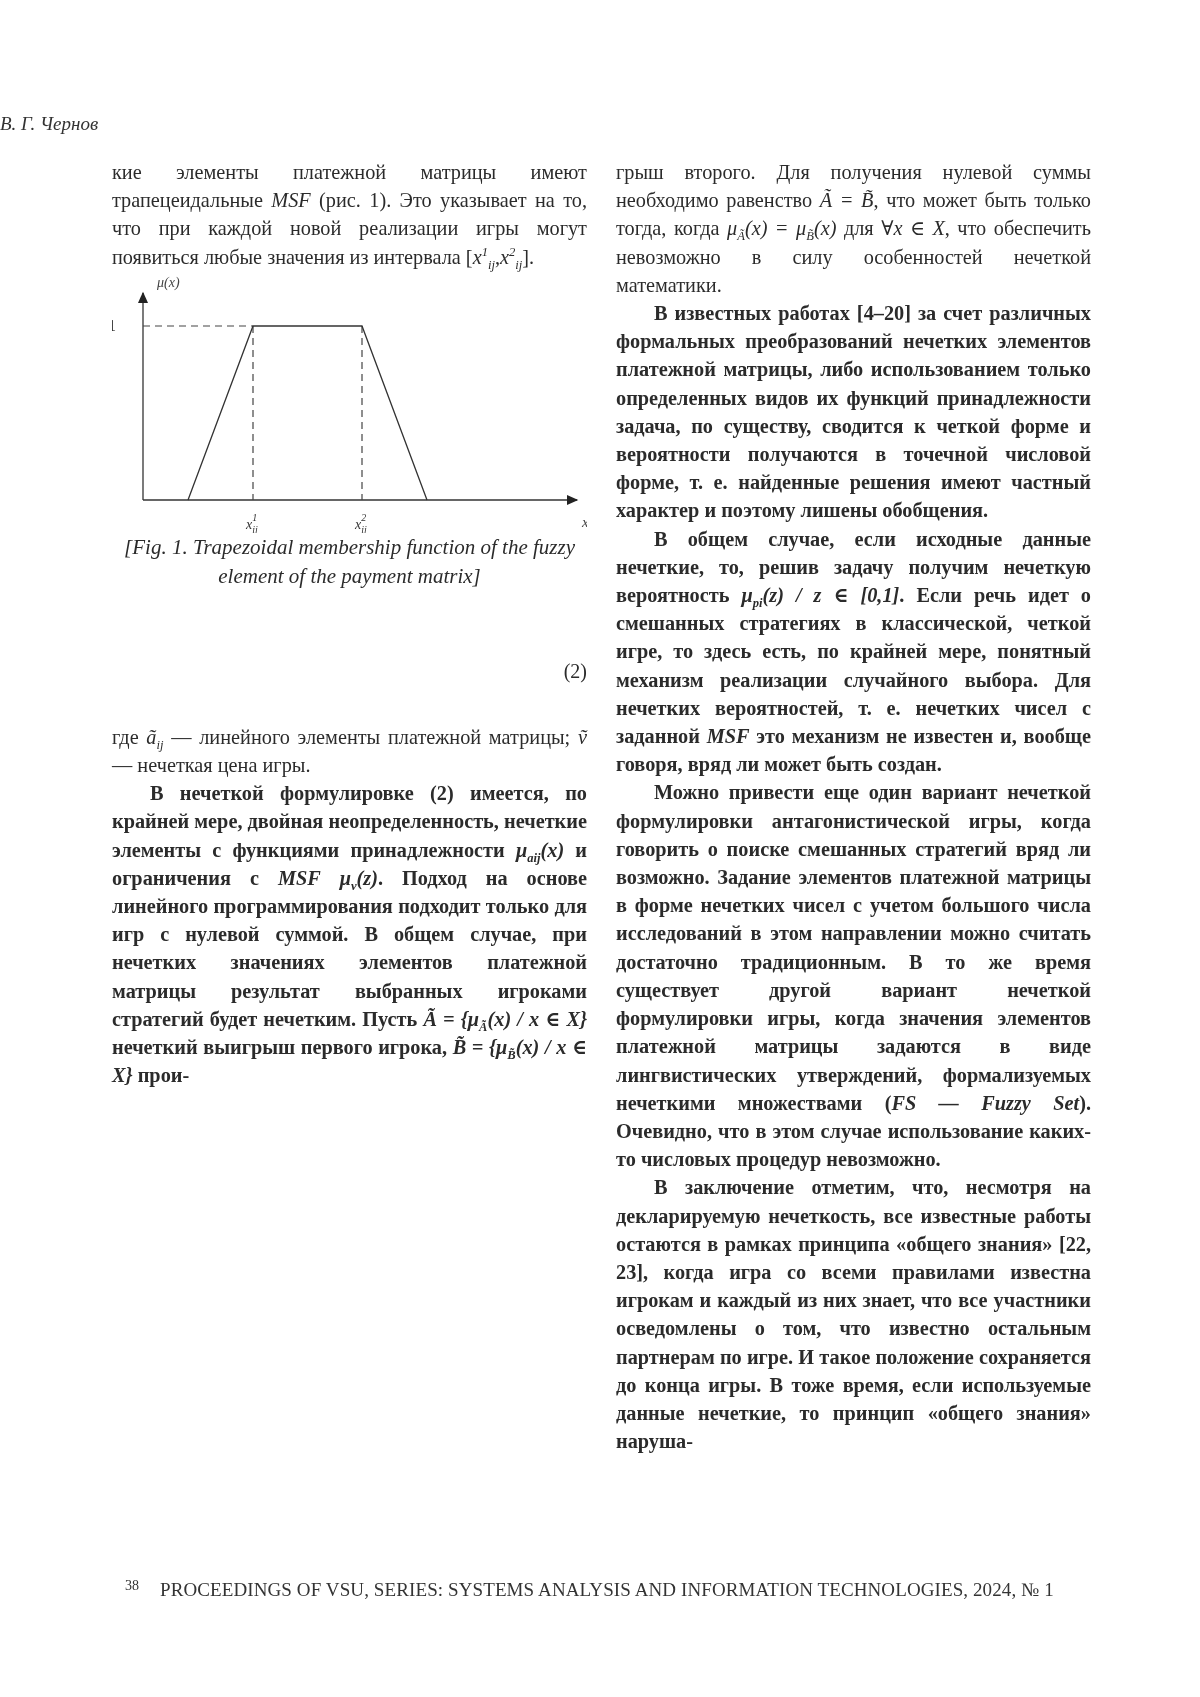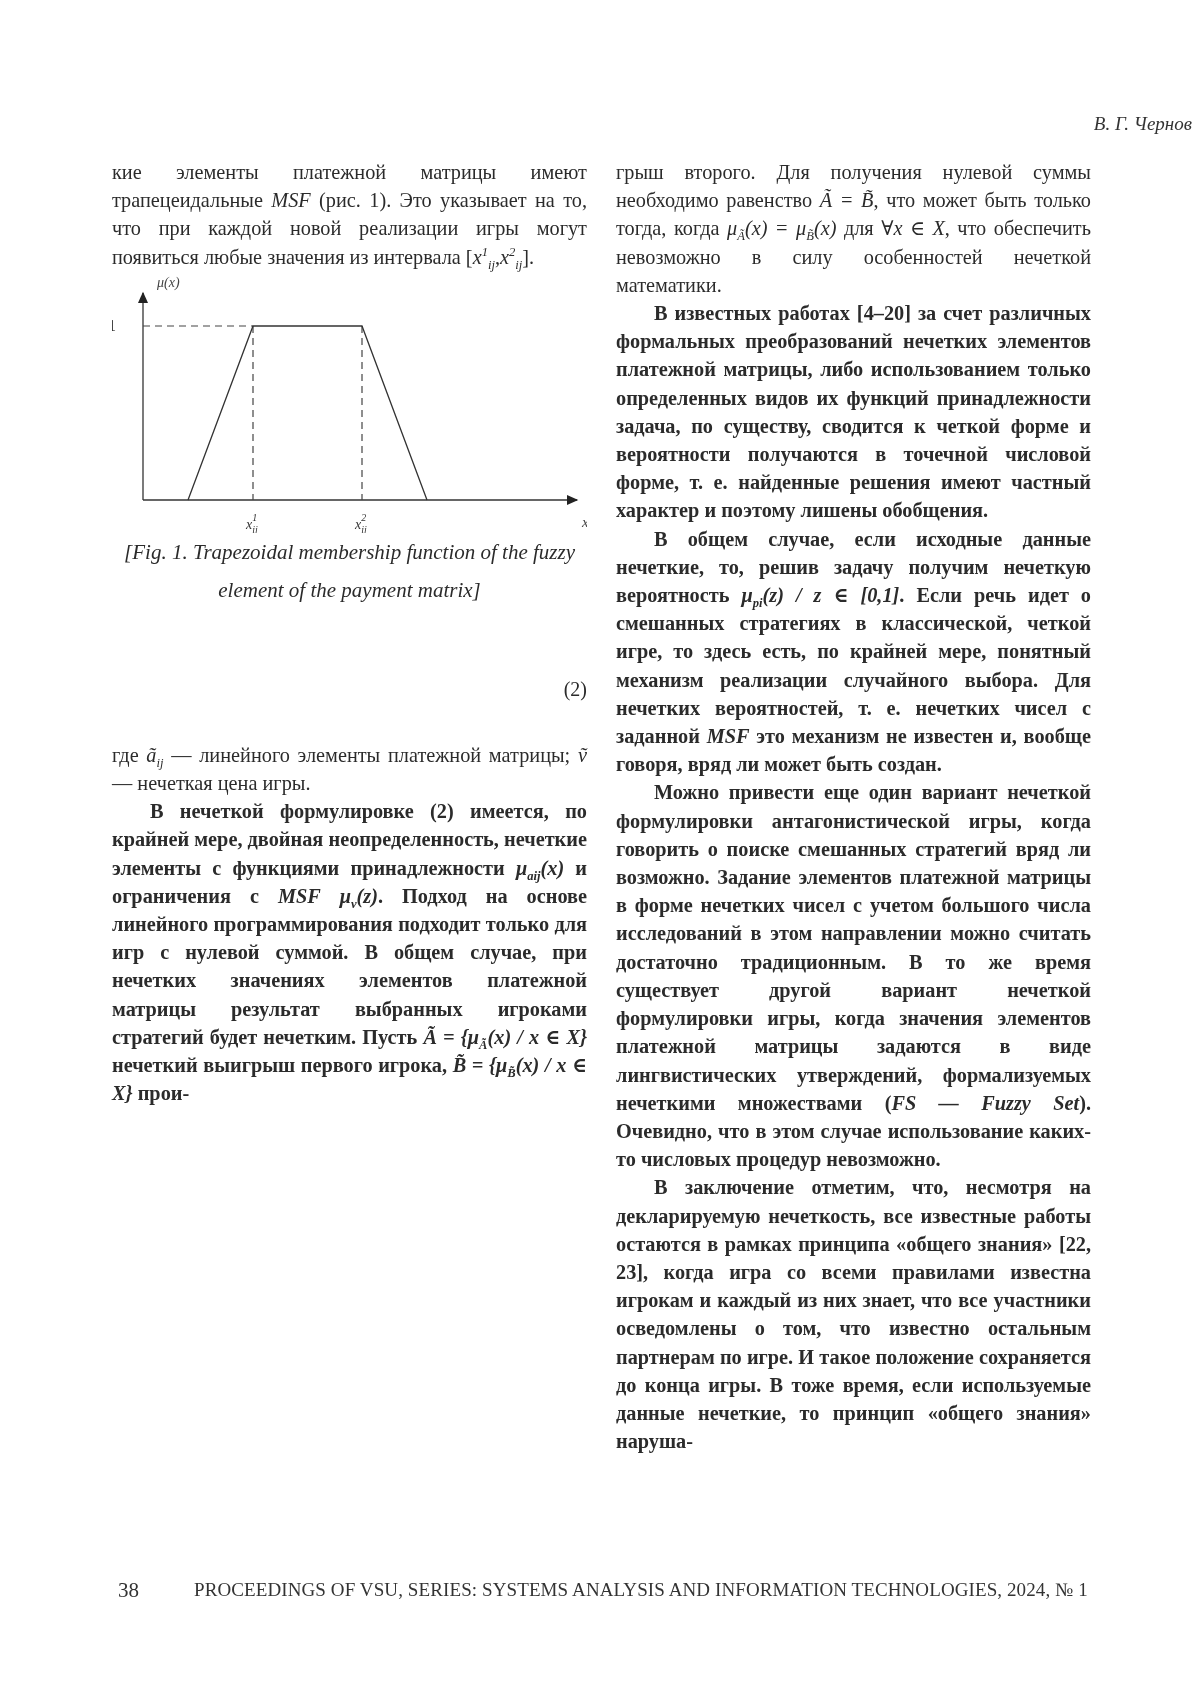--- a/index.html
+++ b/index.html
@@ -1,41 +1,41 @@
 <!DOCTYPE html>
 <html><head>
 <meta charset="utf-8">
 <style>
   html, body { margin: 0; padding: 0; background: #ffffff; }
   body { width: 1200px; height: 1697px; position: relative; overflow: hidden;
          font-family: "Liberation Serif", "DejaVu Serif", serif; color: #2b2b2b; }
-  .running-head { position: absolute; top: 113px; left: 0; width: 1192px; text-align: right;
+  .running-head { position: absolute; top: 113px; left: 0; width: 1192px; text-align: left;
          font-style: italic; font-size: 19px; color: #333; }
   .col { position: absolute; top: 158px; width: 475px; font-size: 20.3px; line-height: 28.2px;
          text-align: justify; }
   .col-left { left: 112px; }
   .col-right { left: 616px; }
   .col p { margin: 0; }
   .col p.ind { text-indent: 38px; font-weight: bold; }
   .col p + p { margin-top: 0; }
   .it { font-style: italic; }
   .math { font-style: italic; }
   sub, sup { font-size: 0.62em; line-height: 0; }
   .figure { position: relative; width: 475px; height: 290px; margin-top: 2px; }
   .figure svg { position: absolute; left: 0; top: 0; }
   .caption { text-align: center; font-style: italic; font-size: 21px; line-height: 28.5px; margin-top: 0; }
-  .caption-en { text-align: center; font-style: italic; font-size: 21px; line-height: 38px; }
+  .caption-en { text-align: center; font-style: italic; font-size: 21px; line-height: 29px; }
   .gap { height: 40px; }
   .formula { position: relative; height: 82px; margin: 6px 0 4px 0; }
   .formula .lines { position: absolute; left: 127px; top: 0; font-size: 21px; line-height: 40px; font-style: italic; }
   .formula .sigma { font-style: normal; font-size: 30px; vertical-align: -5px; }
   .formula .eqno { position: absolute; right: 0; top: 20px; font-style: normal; font-size: 20px; }
   .footer { position: absolute; top: 1578px; left: 112px; width: 980px; font-size: 19px; color: #333; }
-  .footer .page-no { position: absolute; left: 6px; top: 0; font-size: 21px; }
-  .footer .journal { position: absolute; left: 82px; top: 1px; letter-spacing: 0.1px; text-align: center; }
+  .footer .page-no { position: absolute; left: 13px; top: 0; font-size: 14px; }
+  .footer .journal { position: absolute; left: 48px; top: 1px; letter-spacing: 0.1px; text-align: center; }
 </style>
 </head>
 <body>
 
 <div class="running-head">В. Г. Чернов</div>
 
 <div class="col col-left">
   <p><span>кие элементы платежной матрицы имеют трапецеидальные </span><span class="it">MSF</span><span> (рис. 1). Это указывает на то, что при каждой новой реализации игры могут появиться любые значения из интервала [</span><span class="math"><span>x</span><sup>1</sup><sub>ij</sub></span><span>,</span><span class="math"><span>x</span><sup>2</sup><sub>ij</sub></span><span>].</span></p>
 
   <div class="figure">

